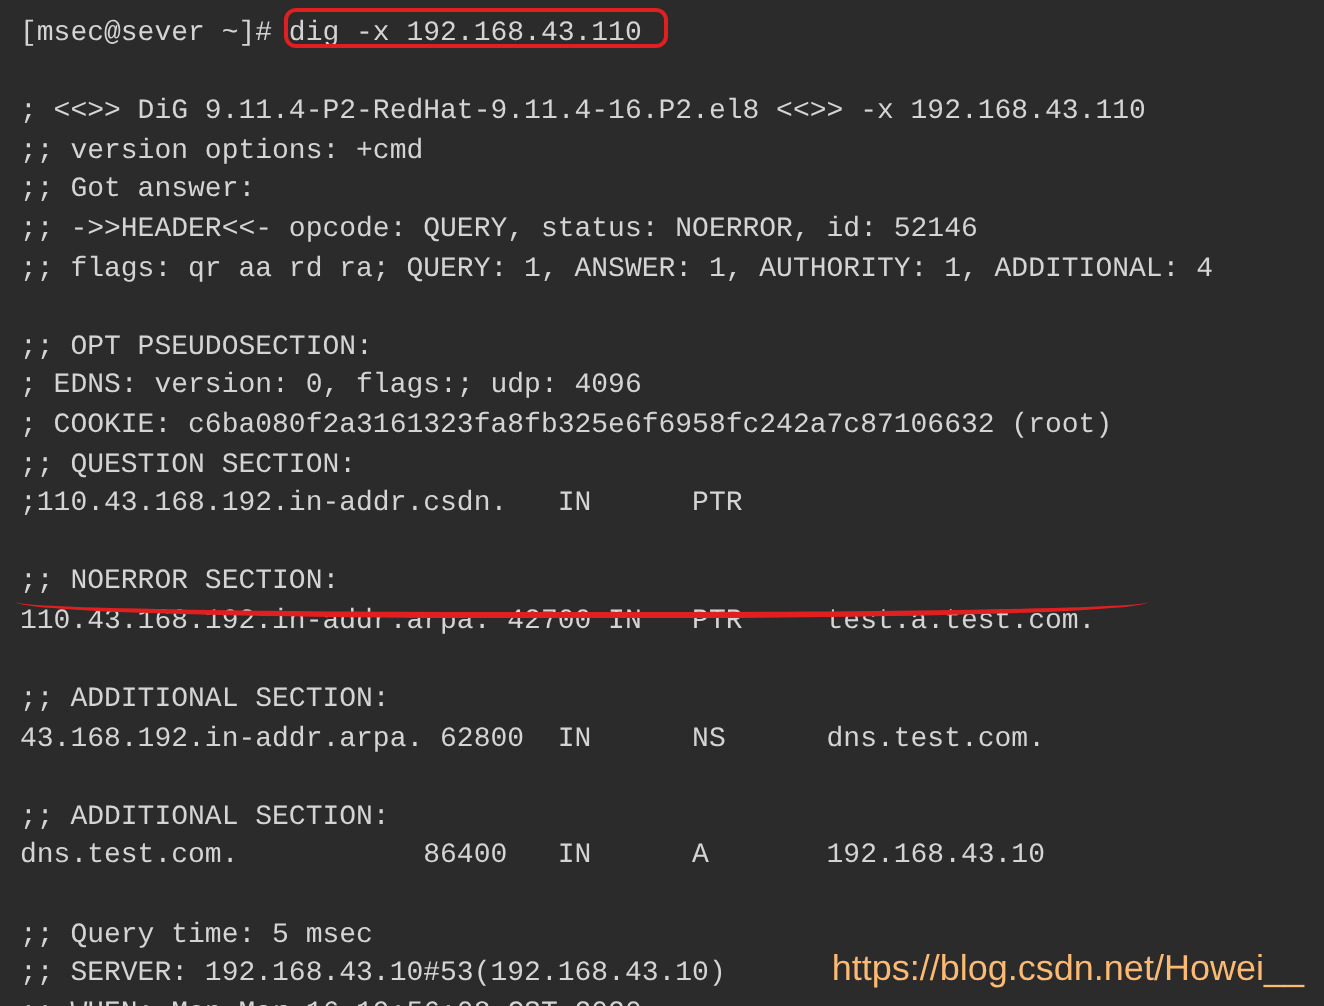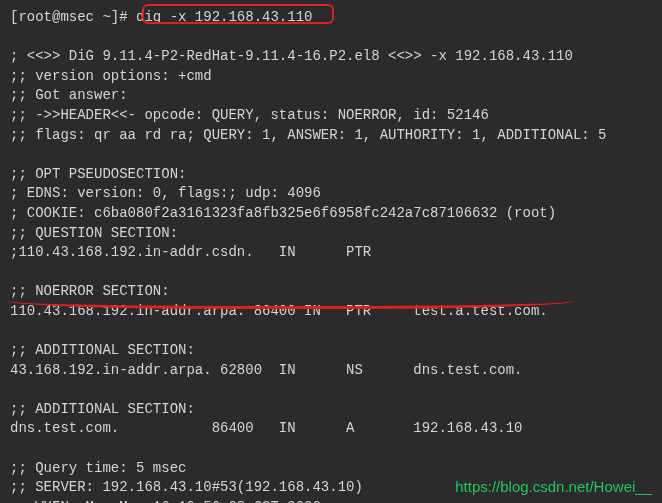--- a/index.html
+++ b/index.html
@@ -47,50 +47,50 @@
       left: 8px;
       width: 566px;
       height: 8px;
       border-bottom: 3px solid #e02020;
       border-radius: 0 0 300px 300px / 0 0 10px 10px;
     }
     .watermark {
       position: absolute;
       bottom: 6px;
       right: 10px;
-      color: #22c55e;
+      color: #fdba74;
       font-family: Arial, sans-serif;
-      font-size: 15px;
+      font-size: 18px;
     }
     .blank {
       height: 1.4em;
     }
   </style>
 </head>
 <body>
 
 <div class="highlight-box cmd-highlight"></div>
 <div class="underline-red answer-underline"></div>
 
-<div class="line"><span>[root@msec ~]# </span><span>dig -x 192.168.43.110</span></div>
+<div class="line"><span>[msec@sever ~]# </span><span>dig -x 192.168.43.110</span></div>
 <div class="blank"></div>
 <div class="line">; &lt;&lt;&gt;&gt; DiG 9.11.4-P2-RedHat-9.11.4-16.P2.el8 &lt;&lt;&gt;&gt; -x 192.168.43.110</div>
 <div class="line">;; version options: +cmd</div>
 <div class="line">;; Got answer:</div>
 <div class="line">;; -&gt;&gt;HEADER&lt;&lt;- opcode: QUERY, status: NOERROR, id: 52146</div>
-<div class="line">;; flags: qr aa rd ra; QUERY: 1, ANSWER: 1, AUTHORITY: 1, ADDITIONAL: 5</div>
+<div class="line">;; flags: qr aa rd ra; QUERY: 1, ANSWER: 1, AUTHORITY: 1, ADDITIONAL: 4</div>
 <div class="blank"></div>
 <div class="line">;; OPT PSEUDOSECTION:</div>
 <div class="line">; EDNS: version: 0, flags:; udp: 4096</div>
 <div class="line">; COOKIE: c6ba080f2a3161323fa8fb325e6f6958fc242a7c87106632 (root)</div>
 <div class="line">;; QUESTION SECTION:</div>
 <div class="line">;110.43.168.192.in-addr.csdn.   IN      PTR</div>
 <div class="blank"></div>
 <div class="line">;; NOERROR SECTION:</div>
-<div class="line">110.43.168.192.in-addr.arpa. 86400 IN   PTR     test.a.test.com.</div>
+<div class="line">110.43.168.192.in-addr.arpa. 42700 IN   PTR     test.a.test.com.</div>
 <div class="blank"></div>
 <div class="line">;; ADDITIONAL SECTION:</div>
 <div class="line">43.168.192.in-addr.arpa. 62800  IN      NS      dns.test.com.</div>
 <div class="blank"></div>
 <div class="line">;; ADDITIONAL SECTION:</div>
 <div class="line">dns.test.com.           86400   IN      A       192.168.43.10</div>
 <div class="blank"></div>
 <div class="line">;; Query time: 5 msec</div>
 <div class="line">;; SERVER: 192.168.43.10#53(192.168.43.10)</div>
 <div class="line">;; WHEN: Mon Mar 16 19:56:08 CST 2020</div>

